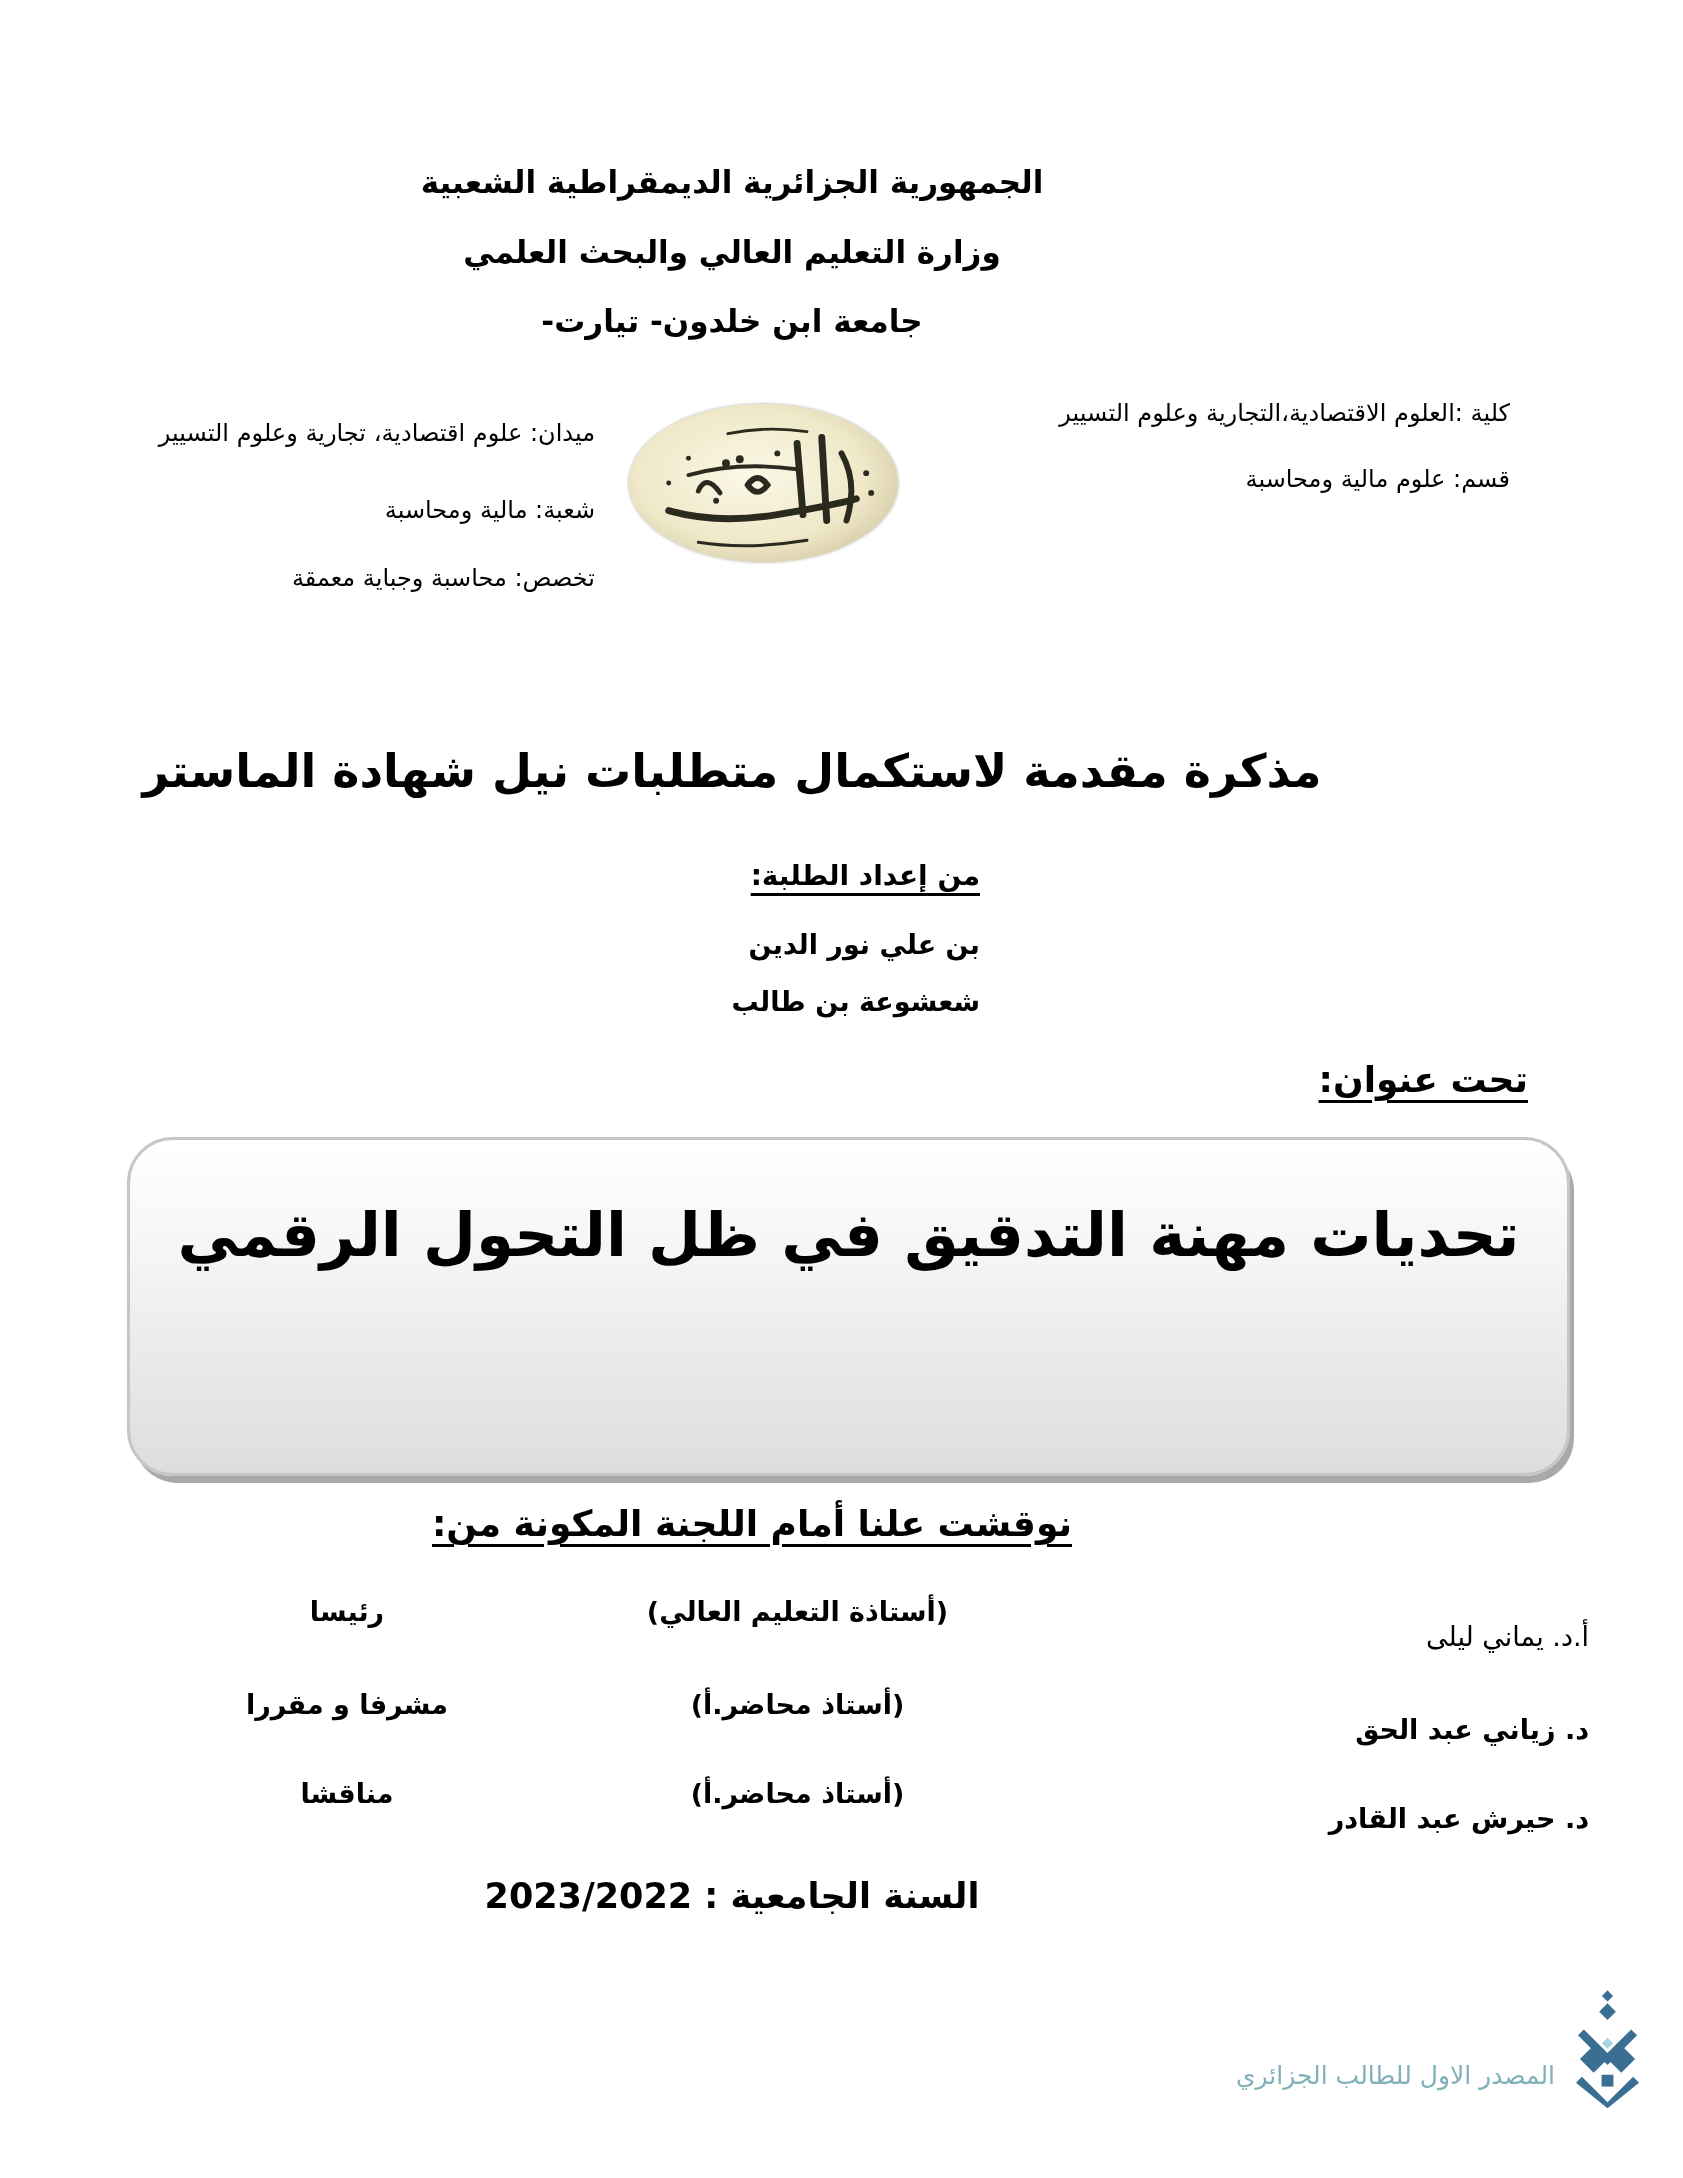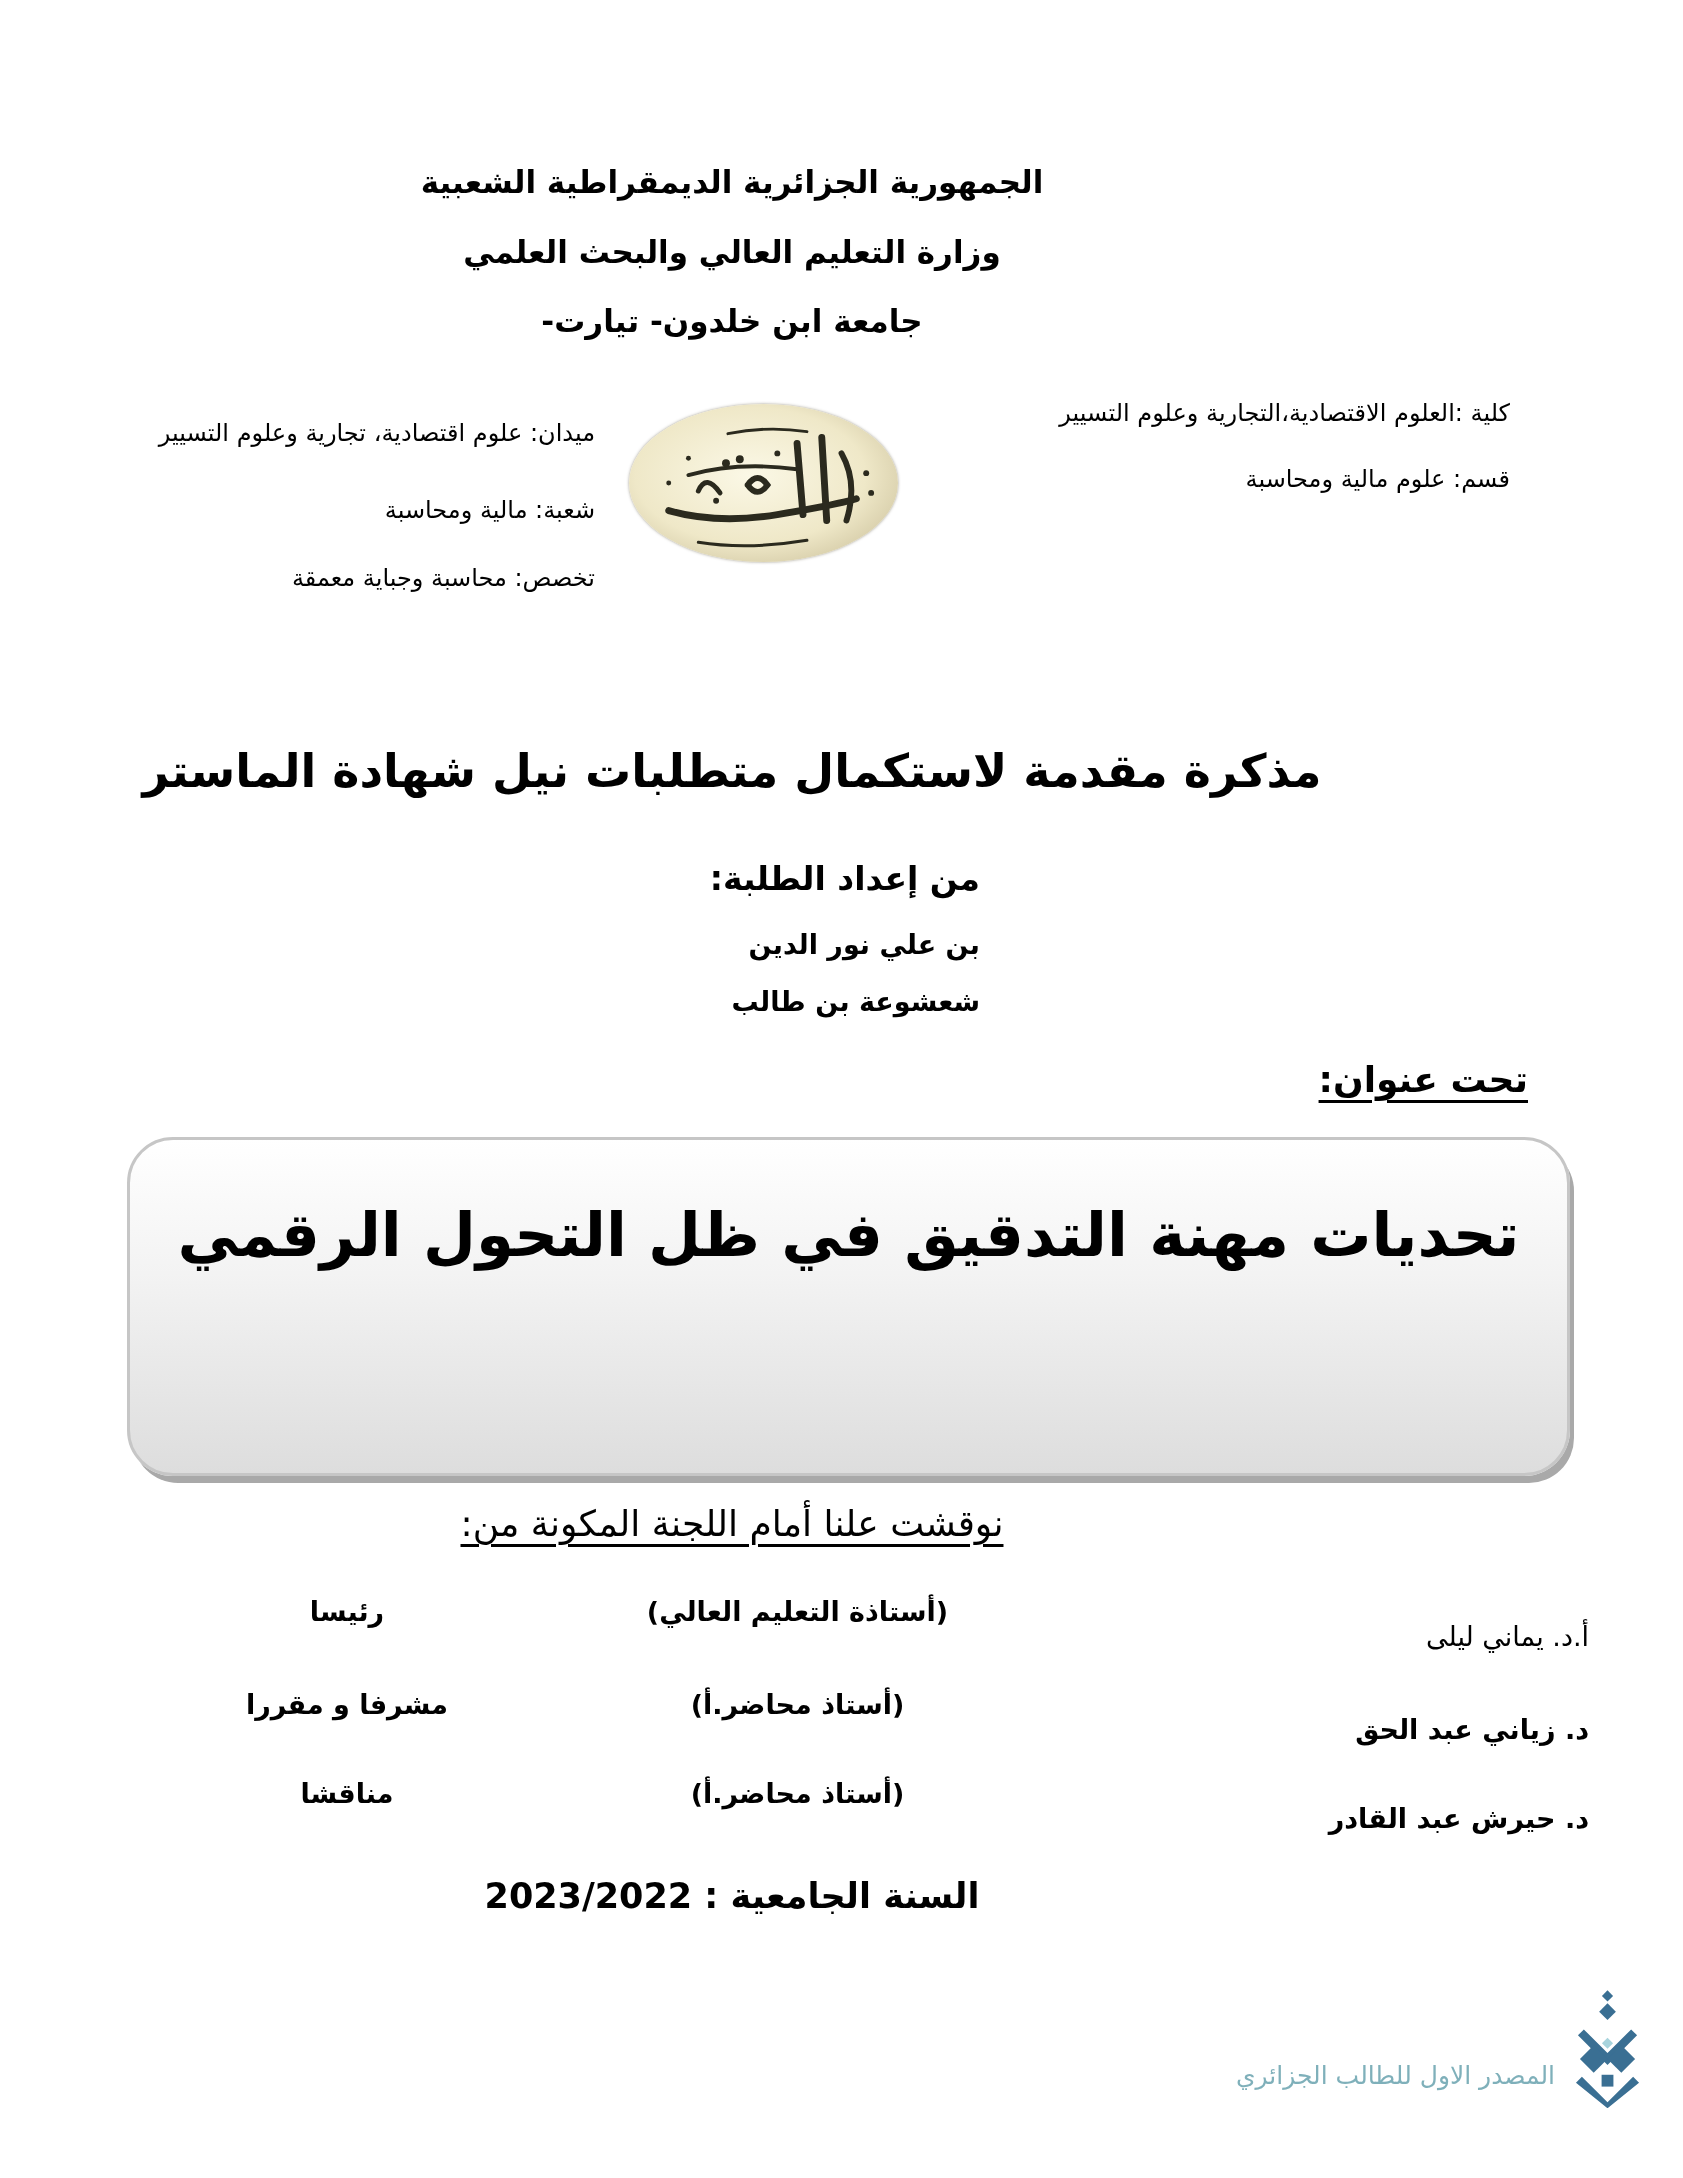--- a/index.html
+++ b/index.html
@@ -49,22 +49,22 @@
       background: radial-gradient(ellipse at 45% 45%, #fbf8e6 0%, #efe8c8 55%, #cfc5a0 85%, #8f8460 100%);
       box-shadow: 0 0 3px rgba(60,50,20,0.5);
       overflow: hidden;
     }
     .seal svg { width: 100%; height: 100%; }
 
     
     .memo-title { top: 744px; font-size: 46px; font-weight: bold; }
     .prep-label {
       position: absolute; right: 703px; top: 859px;
-      font-size: 33px; font-weight: bold;
-      text-underline-offset: 8px;
+      font-size: 28px; font-weight: bold;
+      text-decoration: underline; text-underline-offset: 8px;
       text-decoration-thickness: 3px; white-space: nowrap;
     }
     .student { position: absolute; right: 703px; font-size: 27px; font-weight: bold; white-space: nowrap; }
 
     .under-title {
       position: absolute; right: 155px; top: 1059px;
       font-size: 36px; font-weight: bold; white-space: nowrap;
       text-decoration: underline; text-underline-offset: 8px; text-decoration-thickness: 3px;
     }
 
@@ -83,22 +83,22 @@
       position: absolute; left: 0; width: 100%; top: 59px;
       text-align: center; font-size: 61px; font-weight: bold; white-space: nowrap;
     }
     .title-sub {
       position: absolute; left: 0; width: 100%; top: 230px;
       text-align: center; font-size: 50px; font-weight: bold; white-space: nowrap;
     }
 
     
     .committee-head {
-      top: 1503px; font-size: 36px; font-weight: normal;
-      text-decoration: underline; text-underline-offset: 8px; text-decoration-thickness: 3px;
+      top: 1503px; font-size: 36px; font-weight: bold;
+      text-decoration: underline; text-underline-offset: 8px; text-decoration-thickness: 3px; padding-left: 20px;
     }
     .c-row { position: absolute; left: 0; width: 1683px; height: 40px; }
     .c-name { position: absolute; right: 94px; font-size: 27px; white-space: nowrap; margin-top: 25px; }
     .c-rank { position: absolute; left: 634px; width: 327px; text-align: center; font-size: 27px; font-weight: bold; white-space: nowrap; }
     .c-role { position: absolute; left: 228px; width: 238px; text-align: center; font-size: 27px; font-weight: bold; white-space: nowrap; }
     .c-role.wide { left: 228px; }
 
     .year { top: 1876px; font-size: 35px; font-weight: bold; }
 
     

